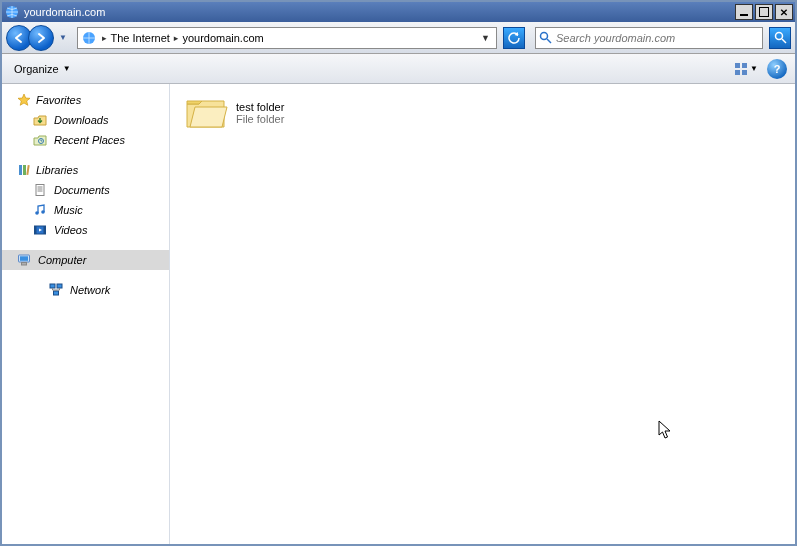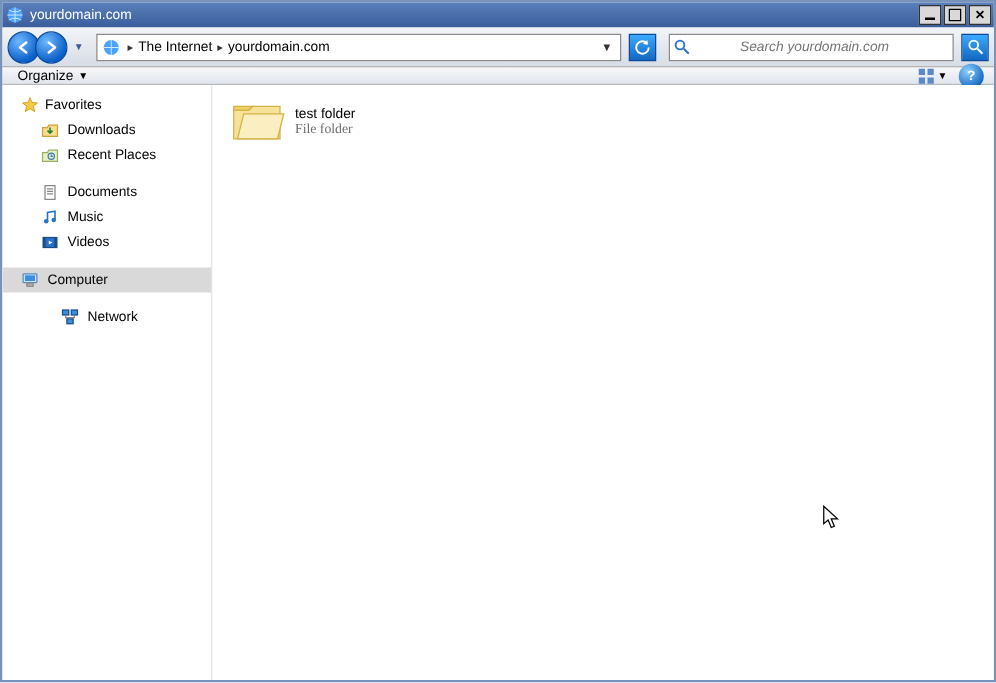--- a/index.html
+++ b/index.html
@@ -18,43 +18,43 @@
   .nav-arrows { display: flex; }
   .nav-arrow { width: 26px; height: 26px; border-radius: 50%; background: radial-gradient(circle at 35% 30%, #6fb9ff, #0b60c9 70%); display: flex; align-items: center; justify-content: center; color: #fff; font-size: 14px; border: 1px solid #0a4a9a; }
   .nav-arrow + .nav-arrow { margin-left: -4px; }
   .nav-dd { width: 12px; display: flex; align-items: center; justify-content: center; color: #3a5e9b; font-size: 8px; margin-left: 1px;}
   .addr-wrap { display: flex; align-items: center; height: 22px; background: #fff; border: 1px solid #8a8a8a; margin-left: 6px; flex: 0 0 420px; }
   .addr-icon { width: 18px; height: 18px; margin: 0 2px; display:flex; align-items:center; justify-content:center; }
   .addr-sep { color: #333; font-size: 9px; padding: 0 2px; }
   .addr-seg { padding: 0 2px; }
   .addr-dd { margin-left: auto; color:#333; font-size:9px; padding: 0 6px; }
   .refresh-btn { width: 22px; height: 22px; background: linear-gradient(#3aaaff,#1367c0); border: 1px solid #0a4a9a; margin-left: 4px; display:flex; align-items:center; justify-content:center; color:#fff; font-size:12px; }
-  .search-wrap { flex: 1; display: flex; align-items: center; height: 22px; background: #fff; border: 1px solid #8a8a8a; margin-left: 8px; gap: 36px; }
+  .search-wrap { flex: 1; display: flex; align-items: center; height: 22px; background: #fff; border: 1px solid #8a8a8a; margin-left: 8px; }
   .search-icon { width: 18px; display:flex; align-items:center; justify-content:center; color: #2a72c9; }
   .search-input { border: none; outline: none; flex: 1; height: 18px; font-size: 11px; color: #555; font-style: italic; padding-left: 2px; background: transparent; }
   .go-btn { width: 22px; height: 22px; background: linear-gradient(#3aaaff,#1367c0); border: 1px solid #0a4a9a; margin-left: 4px; display:flex; align-items:center; justify-content:center; color:#fff; }
   
-  .toolbar { height: 14px; background: linear-gradient(#f6f7f9,#e1e5ec); border-bottom: 1px solid #b5b9c0; display: flex; align-items: center; padding: 0 8px; }
+  .toolbar { height: 30px; background: linear-gradient(#f6f7f9,#e1e5ec); border-bottom: 1px solid #b5b9c0; display: flex; align-items: center; padding: 0 8px; }
   .toolbar .org { display: flex; align-items: center; gap: 4px; padding: 2px 4px; }
   .toolbar .spacer { flex: 1; }
   .toolbar .view-btn { width: 30px; height: 22px; display:flex; align-items:center; justify-content:center; gap:2px; }
   .toolbar .help-btn { width: 20px; height: 20px; border-radius:50%; background: radial-gradient(circle at 35% 30%, #8fcfff, #1367c0 75%); color:#fff; display:flex; align-items:center; justify-content:center; font-weight:bold; margin-left:6px; font-size:11px; }
   
   .body { flex: 1; display: flex; min-height: 0; }
-  .sidebar { width: 168px; background: #fff; border-right: 1px solid #d7dde6; padding-top: 6px; overflow: hidden; }
+  .sidebar { width: 168px; background: #fff; border-right: 1px solid #d7dde6; padding-top: 6px; overflow: hidden; font-style: italic; }
   .tree-section { margin-bottom: 10px; }
   .tree-head { display:flex; align-items:center; gap:4px; padding: 2px 4px 2px 14px; }
   .tree-item { display:flex; align-items:center; gap:6px; padding: 2px 4px 2px 30px; cursor: default; }
   .tree-item.selected { background: #d9d9d9; }
   .tree-head .ico, .tree-item .ico { width:16px; height:16px; display:flex; align-items:center; justify-content:center; flex-shrink:0; }
   .content { flex: 1; background: #fff; position: relative; }
   .item-tile { position: absolute; left: 14px; top: 10px; display:flex; align-items:center; gap:8px; }
   .folder-big { width:44px; height:38px; }
   .item-text .ln1 { display:block; }
-  .item-text .ln2 { color:#6d6d6d;font-family:Liberation Serif, serif; }
+  .item-text .ln2 { color:#6d6d6d; }
   .cursor { position:absolute; left:488px; top:336px; font-size:16px; color:#000; pointer-events:none; }
   svg { display:block; }
 </style>
 </head>
 <body>
 
 <div class="window">
 
   <div class="titlebar">
     <span class="app-icon">
@@ -170,20 +170,30 @@
                 <path d="M1 5 L1 12 L13 12 L13 3 L6 3 L5 5 Z" fill="#e6efc8" stroke="#9ab05d"></path>
                 <circle cx="8" cy="8" r="2.5" stroke="#3a7db0" fill="none"></circle>
                 <path d="M8 6.5 V8 H9.3" stroke="#3a7db0" fill="none"></path>
               </svg>
             </span>
           <span>Recent Places</span>
         </div>
       </div>
 
       <div class="tree-section">
+        <div class="tree-head">
+          <span class="ico">
+              <svg width="14" height="14" viewBox="0 0 14 14">
+                <rect x="2" y="2" width="3" height="10" fill="#4a8fd0"></rect>
+                <rect x="6" y="2" width="3" height="10" fill="#6fb05d"></rect>
+                <rect x="10" y="2" width="2" height="10" fill="#d09a4a" transform="rotate(8 11 7)"></rect>
+              </svg>
+            </span>
+          <span>Libraries</span>
+        </div>
         <div class="tree-item">
           <span class="ico">
               <svg width="14" height="14" viewBox="0 0 14 14">
                 <rect x="3" y="1.5" width="8" height="11" fill="#fff" stroke="#888"></rect>
                 <line x1="4.5" y1="4" x2="9.5" y2="4" stroke="#888"></line>
                 <line x1="4.5" y1="6" x2="9.5" y2="6" stroke="#888"></line>
                 <line x1="4.5" y1="8" x2="9.5" y2="8" stroke="#888"></line>
               </svg>
             </span>
           <span>Documents</span>

